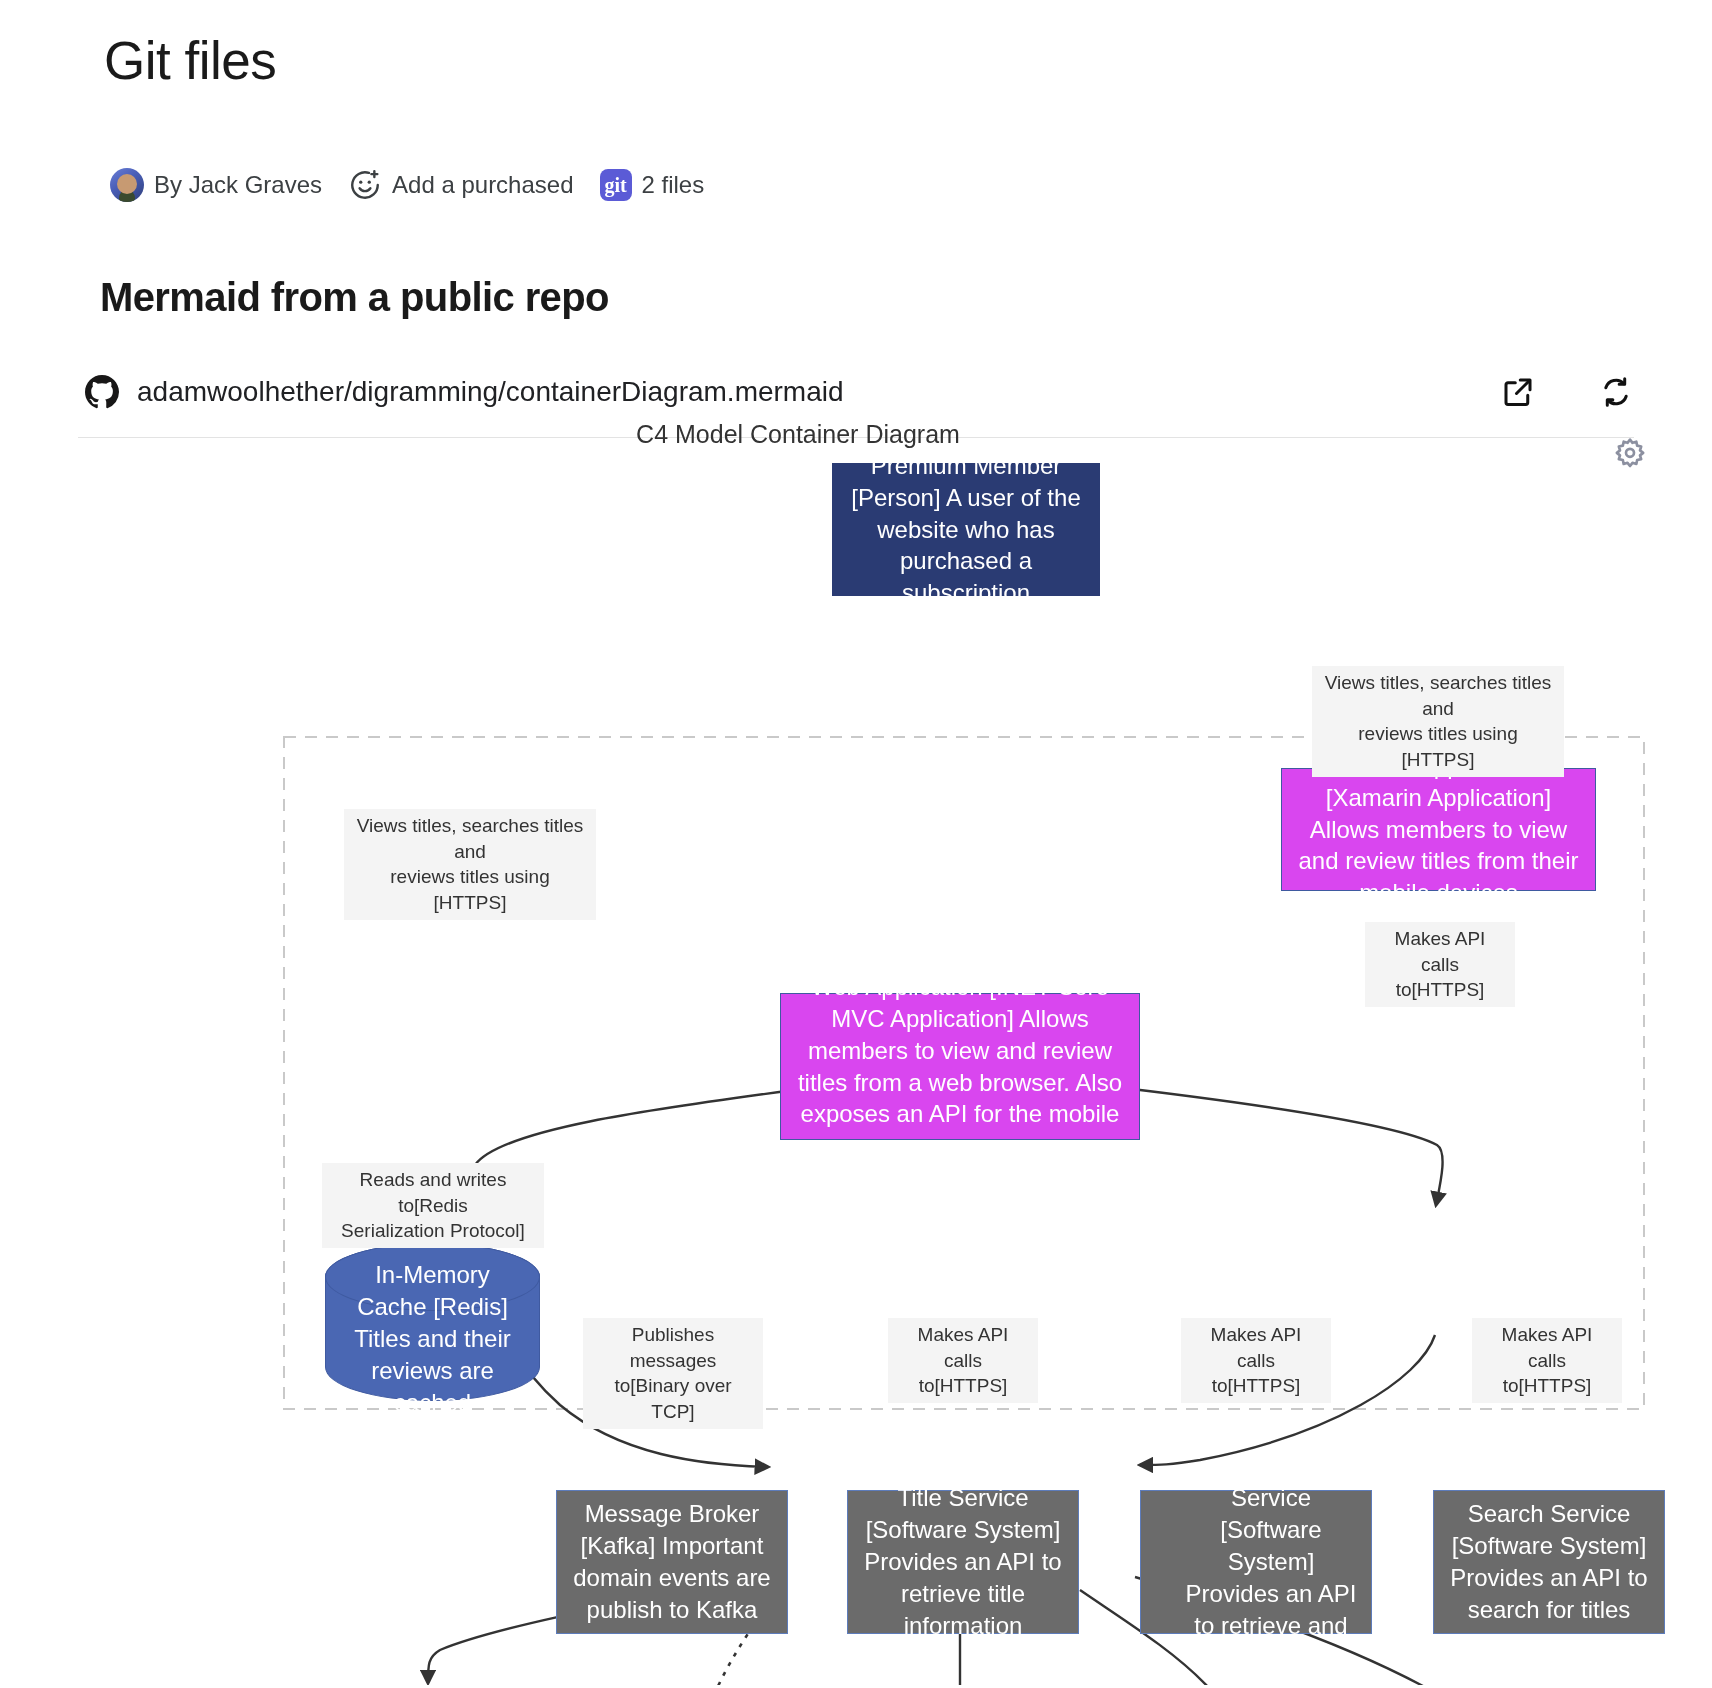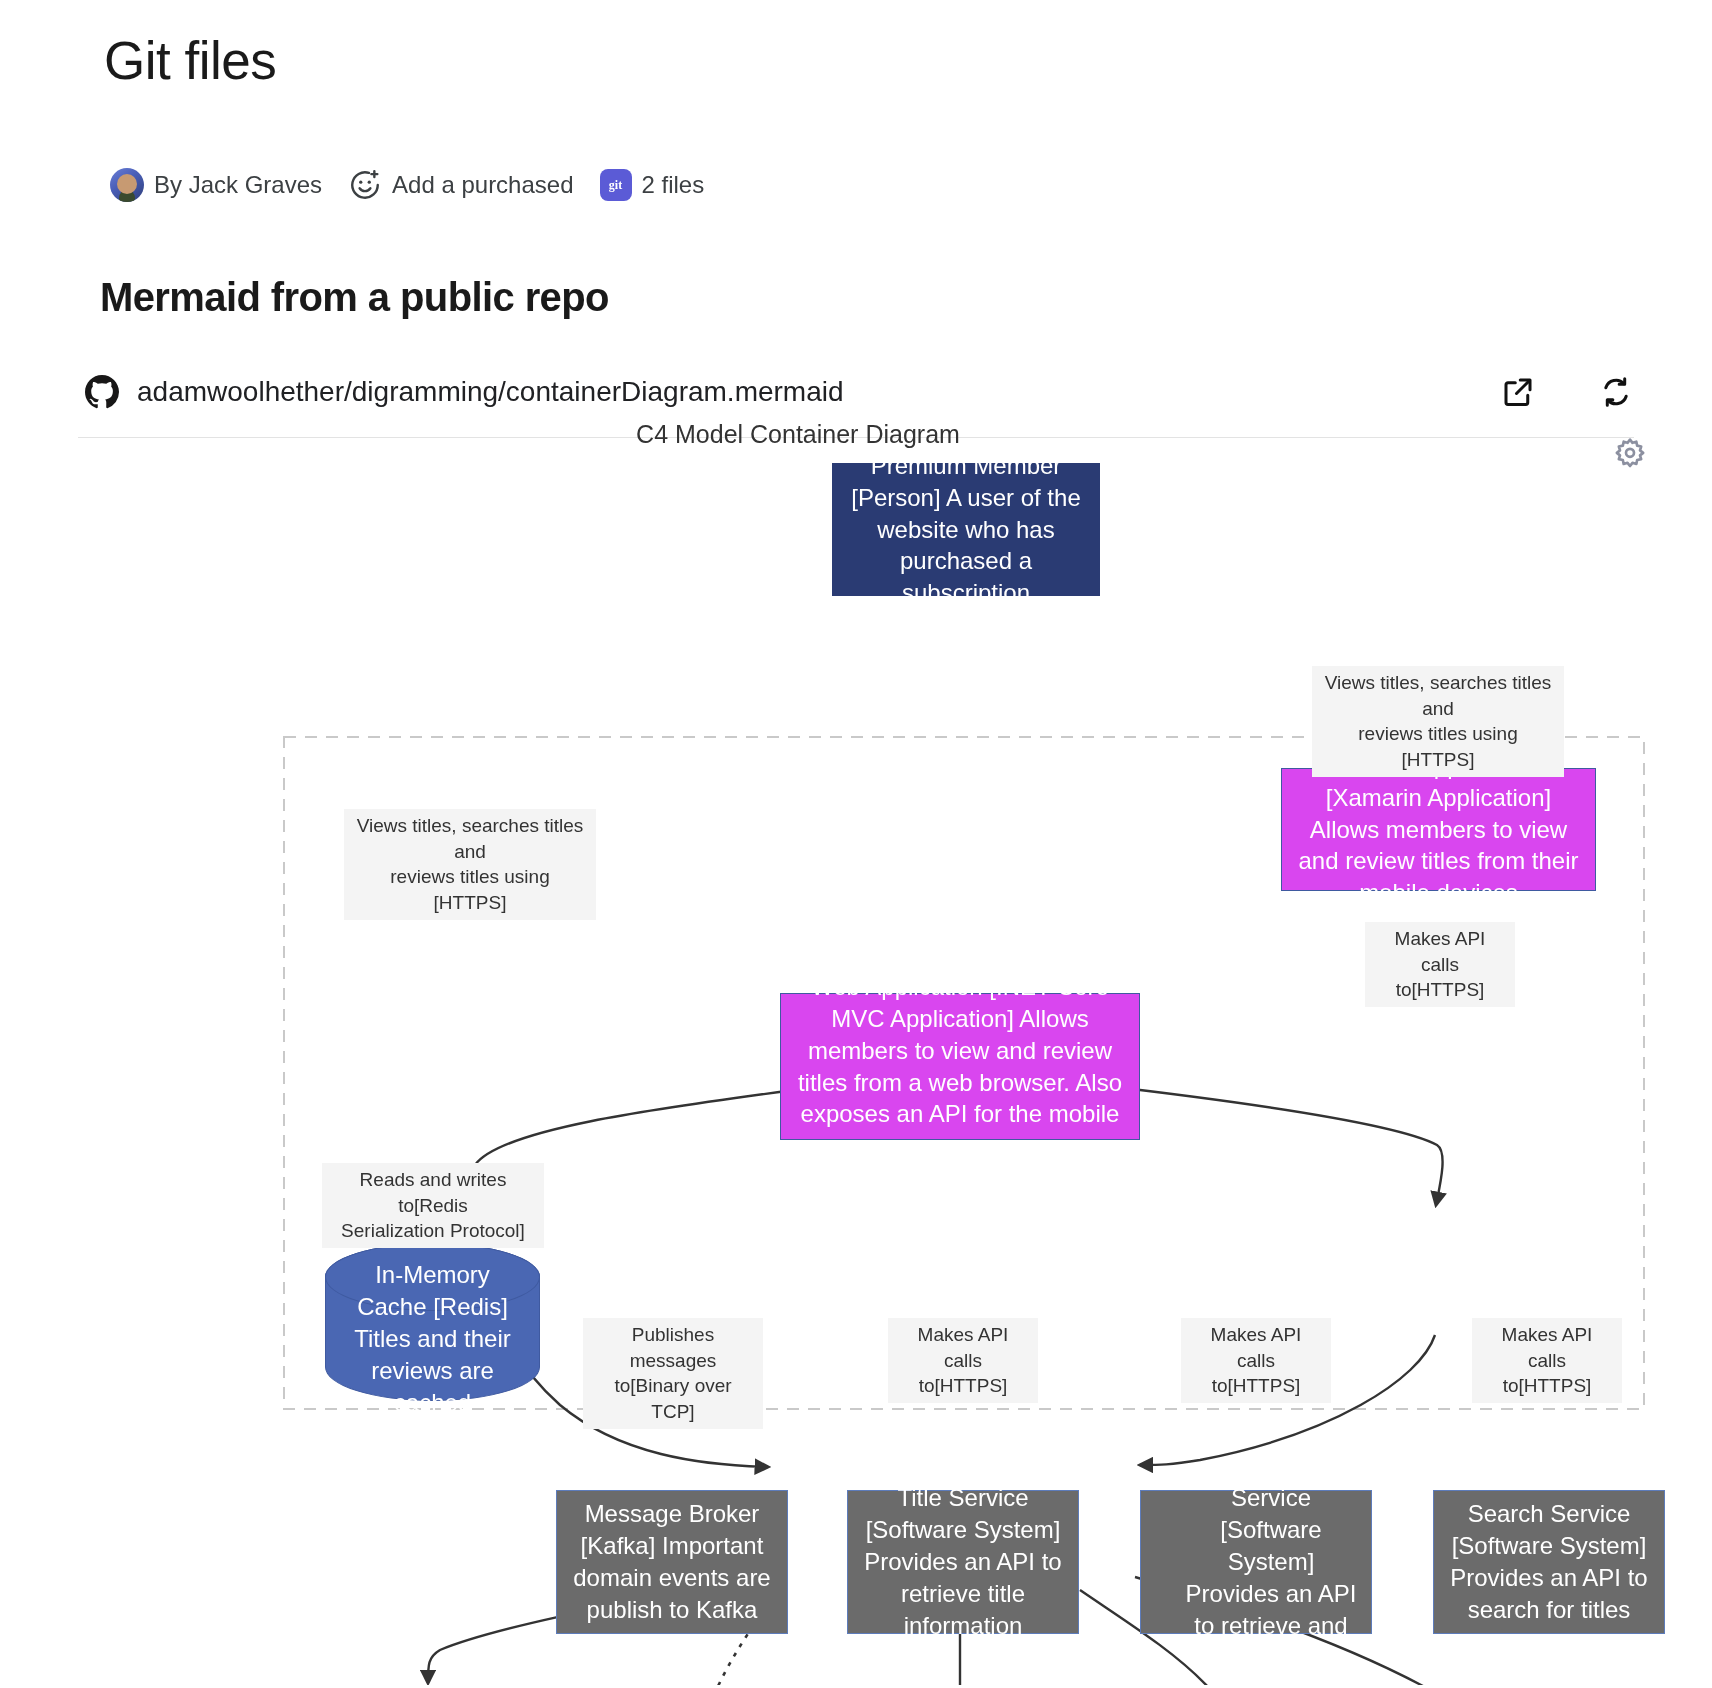--- a/index.html
+++ b/index.html
@@ -47,21 +47,21 @@
     position: absolute;
     left: 7px; top: 6px; width: 20px; height: 20px;
     border-radius: 50%;
     background: #c79a72;
     box-shadow: 0 14px 0 -2px #3a4a2e;
   }
   .smiley-icon { width: 34px; height: 34px; flex: 0 0 auto; }
   .git-badge {
     width: 32px; height: 32px; border-radius: 8px;
     background: #5b5bd6; color:#fff;
-    font-size: 12px; font-weight: 700;
+    font-size: 20px; font-weight: 700;
     display:flex; align-items:center; justify-content:center;
     flex: 0 0 auto;
     font-family: "Liberation Serif", serif;
   }
 
   .section-title {
     position: absolute;
     left: 100px; top: 275px;
     font-size: 40px;
     font-weight: 700;

